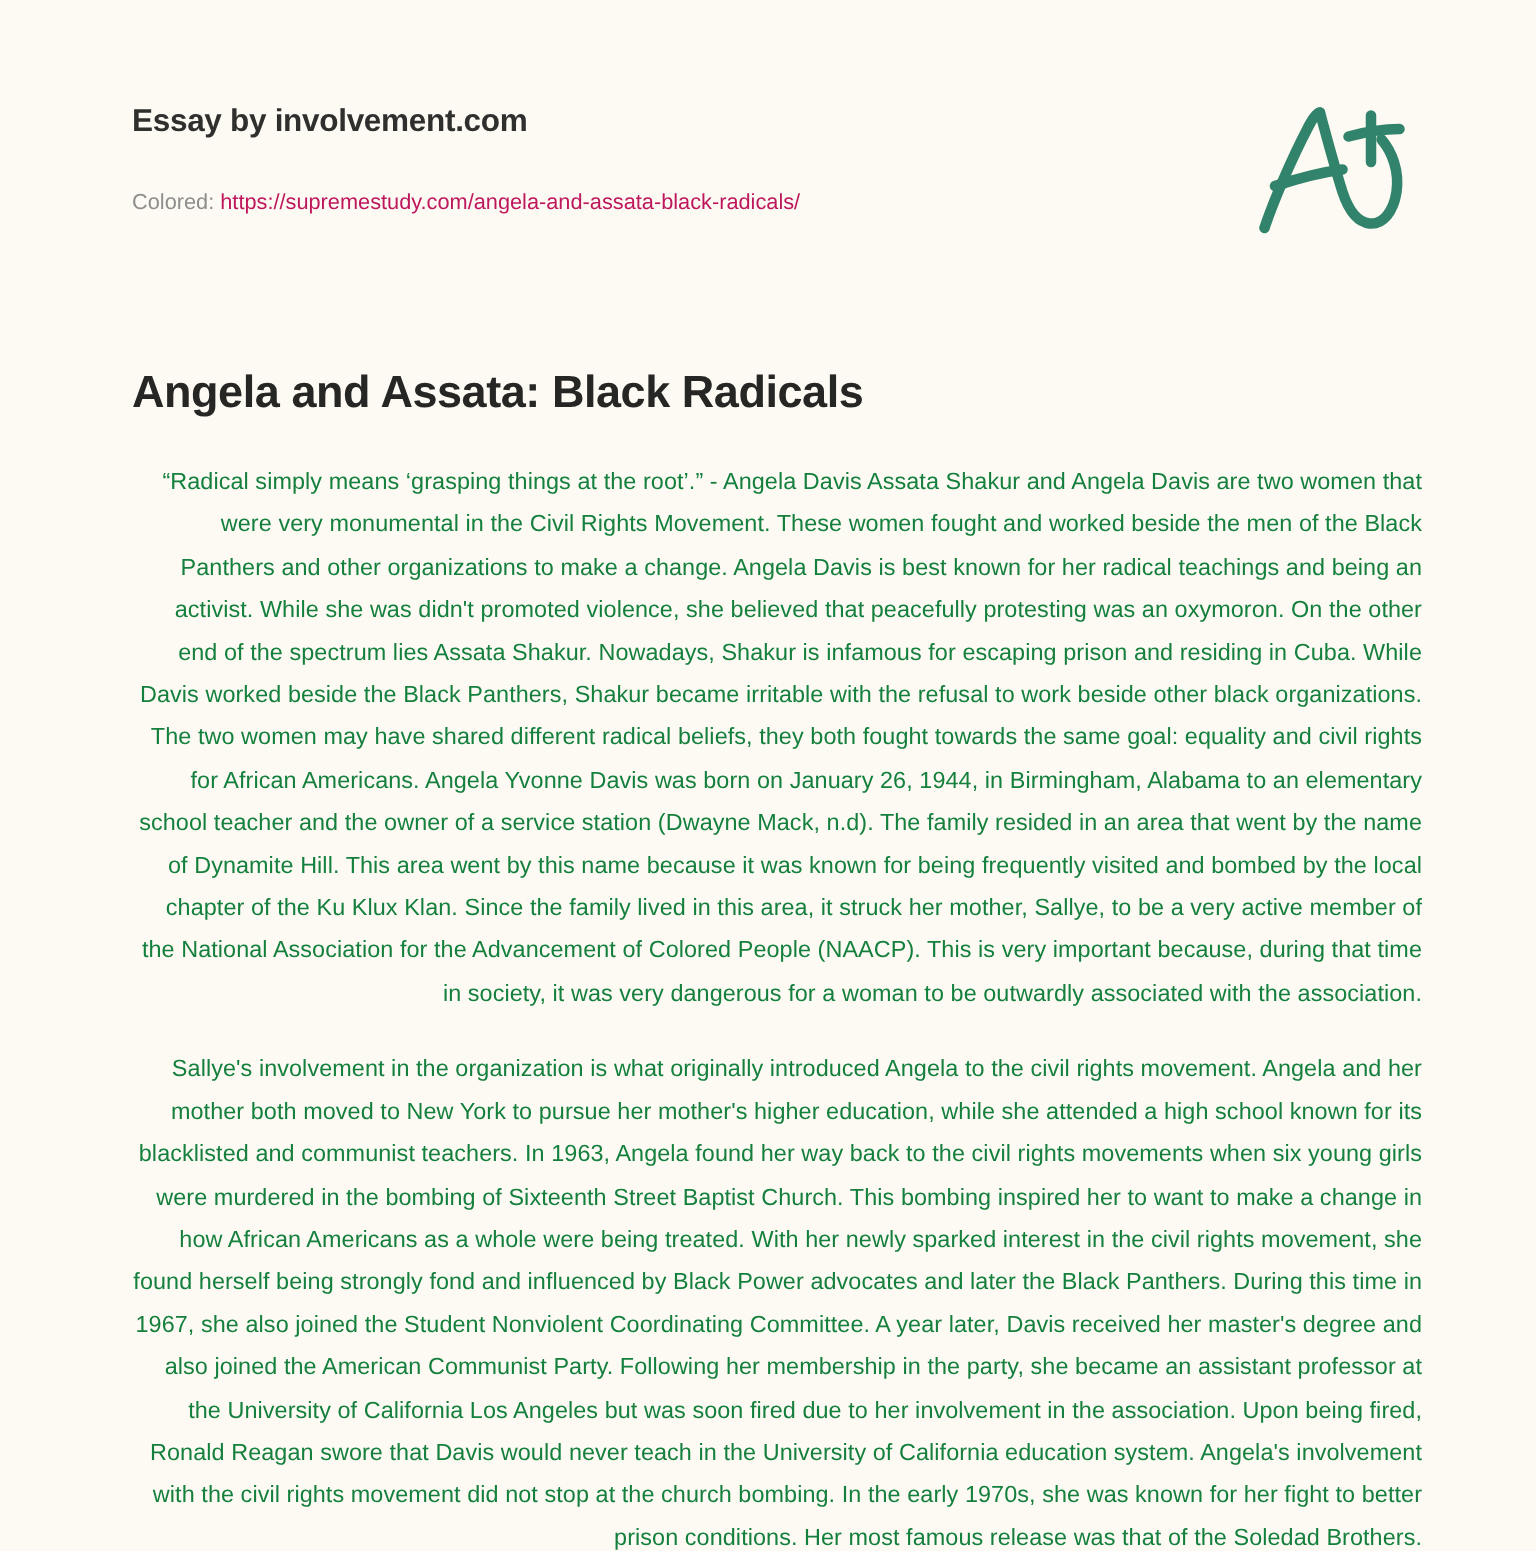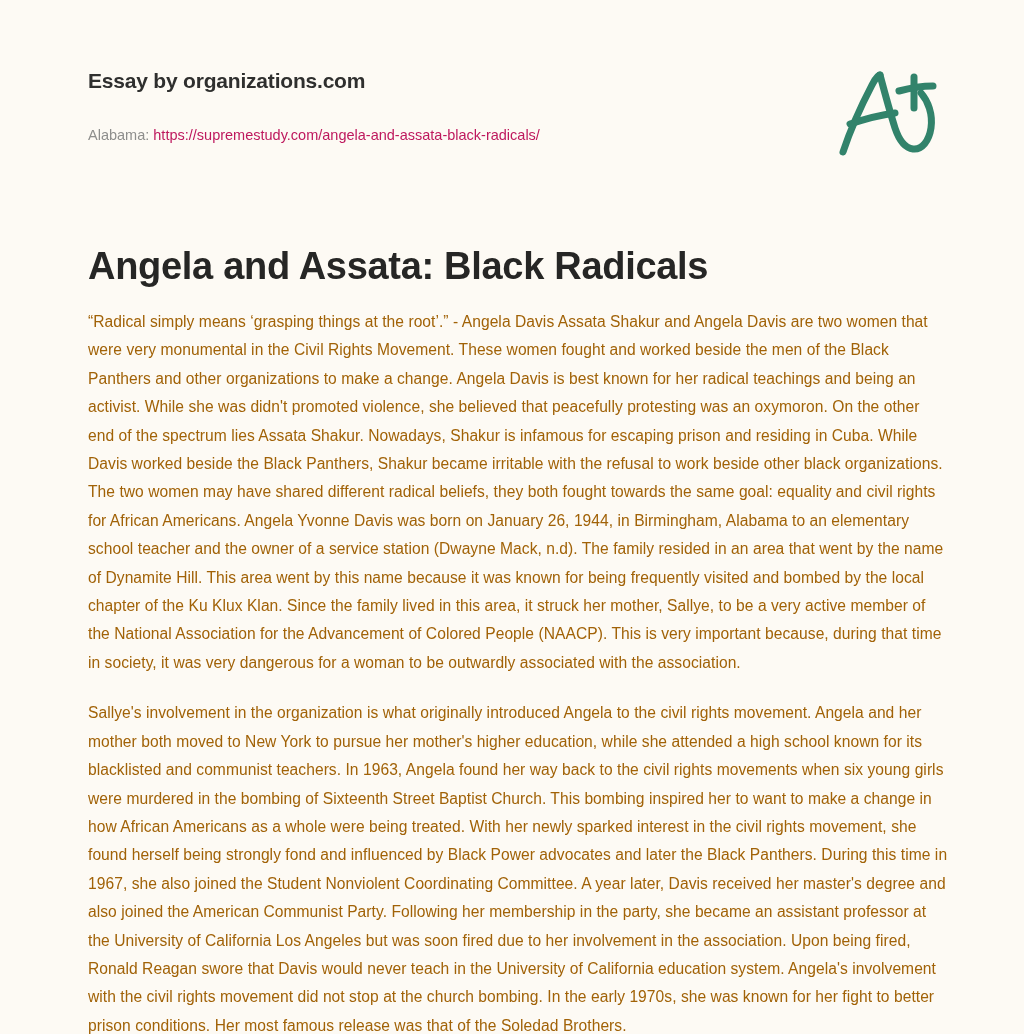--- a/index.html
+++ b/index.html
@@ -74,57 +74,57 @@
     height: 96px;
   }
 
   
   .title {
     position: absolute;
     left: 88px;
     top: 243px;
     width: 860px;
     margin: 0;
-    font-size: 38px;
+    font-size: 30px;
     font-weight: bold;
     color: #262625;
     letter-spacing: -0.3px;
     line-height: 1.25;
   }
 
   
   .article {
     position: absolute;
     left: 88px;
     top: 308px;
     width: 860px;
   }
 
   .article p {
     margin: 0 0 22px 0;
     font-size: 15.6px;
     line-height: 28.4px;
-    color: #a16207;
-    text-align: left;
+    color: #15803d;
+    text-align: right;
     letter-spacing: 0.05px;
   }
 
   .article p:last-child {
     margin-bottom: 0;
   }
 </style>
 </head>
 <body>
 
 <div class="page">
 
   <div class="header">
-    <p class="byline">Essay by organizations.com</p>
+    <p class="byline">Essay by involvement.com</p>
     <p class="source-line">
-      <span class="source-label">Alabama:</span>
+      <span class="source-label">Colored:</span>
       <span class="source-url">https://supremestudy.com/angela-and-assata-black-radicals/</span>
     </p>
   </div>
 
   <div class="logo">
     <svg viewBox="0 0 112 96" xmlns="http://www.w3.org/2000/svg" fill="none" stroke="#32836b" stroke-linecap="round" stroke-linejoin="round">
 
       <path d="M9 90 C15 72 27 44 38 23 C41 17 44 13 46 13" stroke-width="7"></path>
 
       <path d="M46 13 C50 28 56 50 61 66 C65 78 71 86 79 87 C88 88 95 79 97 66 C99 52 94 39 87 31" stroke-width="7"></path>

